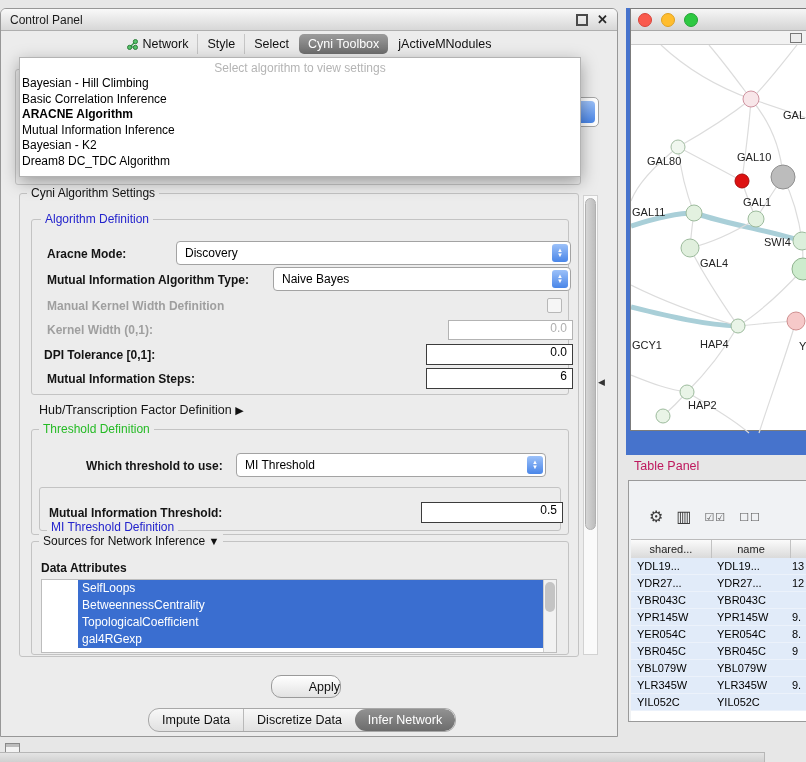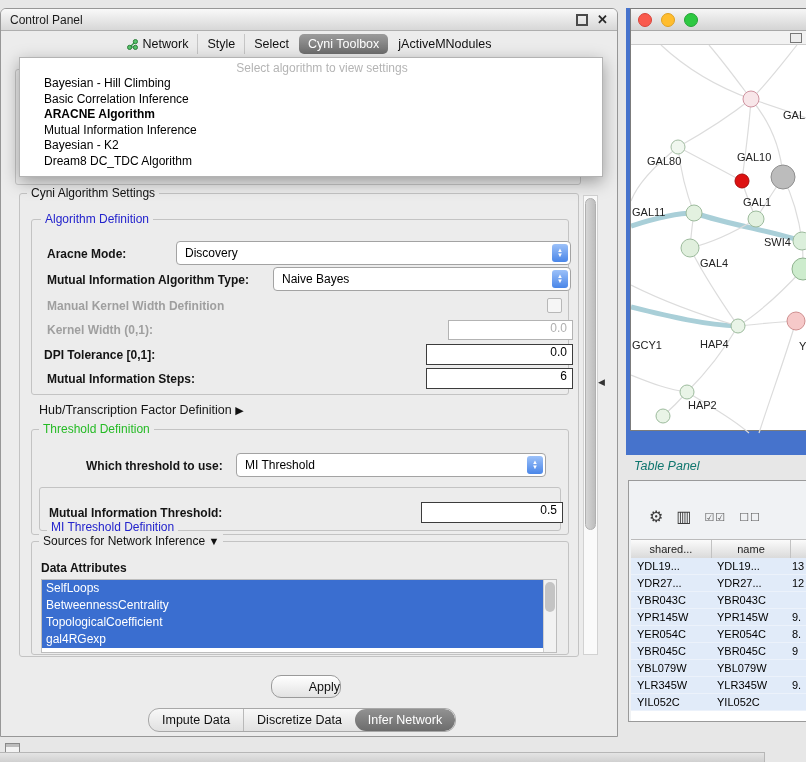--- a/index.html
+++ b/index.html
@@ -17,21 +17,21 @@
 
   .tabs{position:absolute;left:0;right:0;top:22px;height:26px;display:flex;justify-content:center;
         align-items:center;font-size:12.5px;color:#111;}
   .tab{padding:3px 9px;display:flex;gap:5px;align-items:center;}
   .tab + .tab{border-left:1px solid #c6c6c6;}
   .tab.active{background:linear-gradient(#9b9b9b,#6e6e6e);color:#fff;border-radius:5px;border-left:none;margin:0 1px;}
   .tab.active + .tab{border-left:none;}
 
   
   #dd{position:absolute;left:18px;top:48px;width:560px;height:116px;background:#fff;
-      border:1px solid #b3b3b3;box-shadow:0 5px 16px rgba(0,0,0,.35);z-index:40;font-size:12px;padding-top:2px;padding-left:22px;}
+      border:1px solid #b3b3b3;box-shadow:0 5px 16px rgba(0,0,0,.35);z-index:40;font-size:12px;padding-top:2px;}
   .dd-prompt{text-align:center;color:#b4b4b4;height:16px;line-height:16px;}
   .dd-item{height:15.5px;line-height:15.5px;padding-left:2px;color:#000;white-space:nowrap;}
   .dd-item.sel{font-weight:bold;}
 
   
   .hidden-fieldset{position:absolute;left:14px;top:60px;width:564px;height:114px;
       border:1px solid #c6c6c6;border-radius:3px;}
   .combo-remnant{position:absolute;left:566px;top:88px;width:30px;height:28px;background:#fff;
       border:1px solid #a5a5a5;border-radius:5px;}
   .combo-remnant .stud{position:absolute;right:3px;top:3px;bottom:3px;width:18px;border-radius:4px;
@@ -62,21 +62,21 @@
   .chk{position:absolute;width:13px;height:13px;border:1px solid #b8b8b8;background:#f6f6f6;border-radius:2px;}
 
   .tri{font-size:11px;color:#111;}
 
   .vscroll{position:absolute;background:#fafafa;border:1px solid #d2d2d2;}
   .vthumb{position:absolute;left:1px;right:1px;border-radius:6px;
       background:linear-gradient(90deg,#d6d6d6,#bdbdbd);border:1px solid #b0b0b0;}
 
   .attr-list{position:absolute;background:#fff;border:1px solid #bdbdbd;overflow:hidden;}
   .attr-item{height:17px;line-height:17px;color:#fff;background:#3a6ed0;font-size:12px;padding-left:4px;
-      white-space:nowrap;}
+      white-space:nowrap;margin-left:36px;}
   .attr-scroll{position:absolute;right:0;top:0;bottom:0;width:12px;background:#f2f2f2;border-left:1px solid #cfcfcf;}
   .attr-thumb{position:absolute;left:1px;right:1px;top:2px;height:30px;border-radius:5px;background:#c4c4c4;}
 
   .apply-btn{position:absolute;left:270px;top:666px;width:68px;height:21px;border:1px solid #9a9a9a;
       border-radius:10px;background:linear-gradient(#ffffff,#e2e2e2);font-size:12.5px;color:#111;
       display:flex;align-items:center;justify-content:flex-end;}
 
   .segbar{position:absolute;left:147px;top:699px;height:22px;display:flex;align-items:stretch;
       border:1px solid #a8a8a8;border-radius:11px;background:linear-gradient(#f8f8f8,#e1e1e1);
       overflow:hidden;font-size:12.5px;color:#111;}
@@ -94,21 +94,21 @@
   .light{width:12px;height:12px;border-radius:50%;}
   .light.red{background:#f95a4d;border:1px solid #d8443a;}
   .light.yellow{background:#ffbd2e;border:1px solid #dfa123;}
   .light.green{background:#2dc841;border:1px solid #24a436;}
   .net-strip{height:13px;background:#f2f2f2;border-bottom:1px solid #cccccc;position:relative;}
   .strip-box{position:absolute;right:5px;top:2px;width:10px;height:8px;border:1px solid #777;background:#ececec;}
   .net-canvas{position:absolute;left:0;right:0;top:36px;bottom:0;background:#fff;}
   .net-canvas svg{display:block;}
 
   
-  .tp-title{position:absolute;left:634px;top:459px;font-size:12.5px;color:#0f766e;font-style:italic;}
+  .tp-title{position:absolute;left:634px;top:459px;font-size:12.5px;color:#be185d;}
   #tablewin{position:absolute;left:628px;top:480px;width:178px;height:240px;background:#f0f2f4;
       border:1px solid #9a9a9a;overflow:hidden;}
   .tp-toolbar{position:absolute;top:20px;left:0;right:0;height:32px;display:flex;align-items:center;
       gap:13px;padding-left:20px;color:#3c3c3c;}
   .tp-icon{font-size:16px;line-height:1;}
   .tp-icon.small{font-size:11px;letter-spacing:1px;color:#555;}
   .tp-header{position:absolute;top:58px;left:2px;right:0;height:18px;display:flex;
       background:linear-gradient(#fbfbfb,#dadada);border-top:1px solid #bbb;border-bottom:1px solid #a8a8a8;
       font-size:11px;color:#222;}
   .tp-hcell{border-right:1px solid #c2c2c2;display:flex;align-items:center;justify-content:center;overflow:hidden;}

